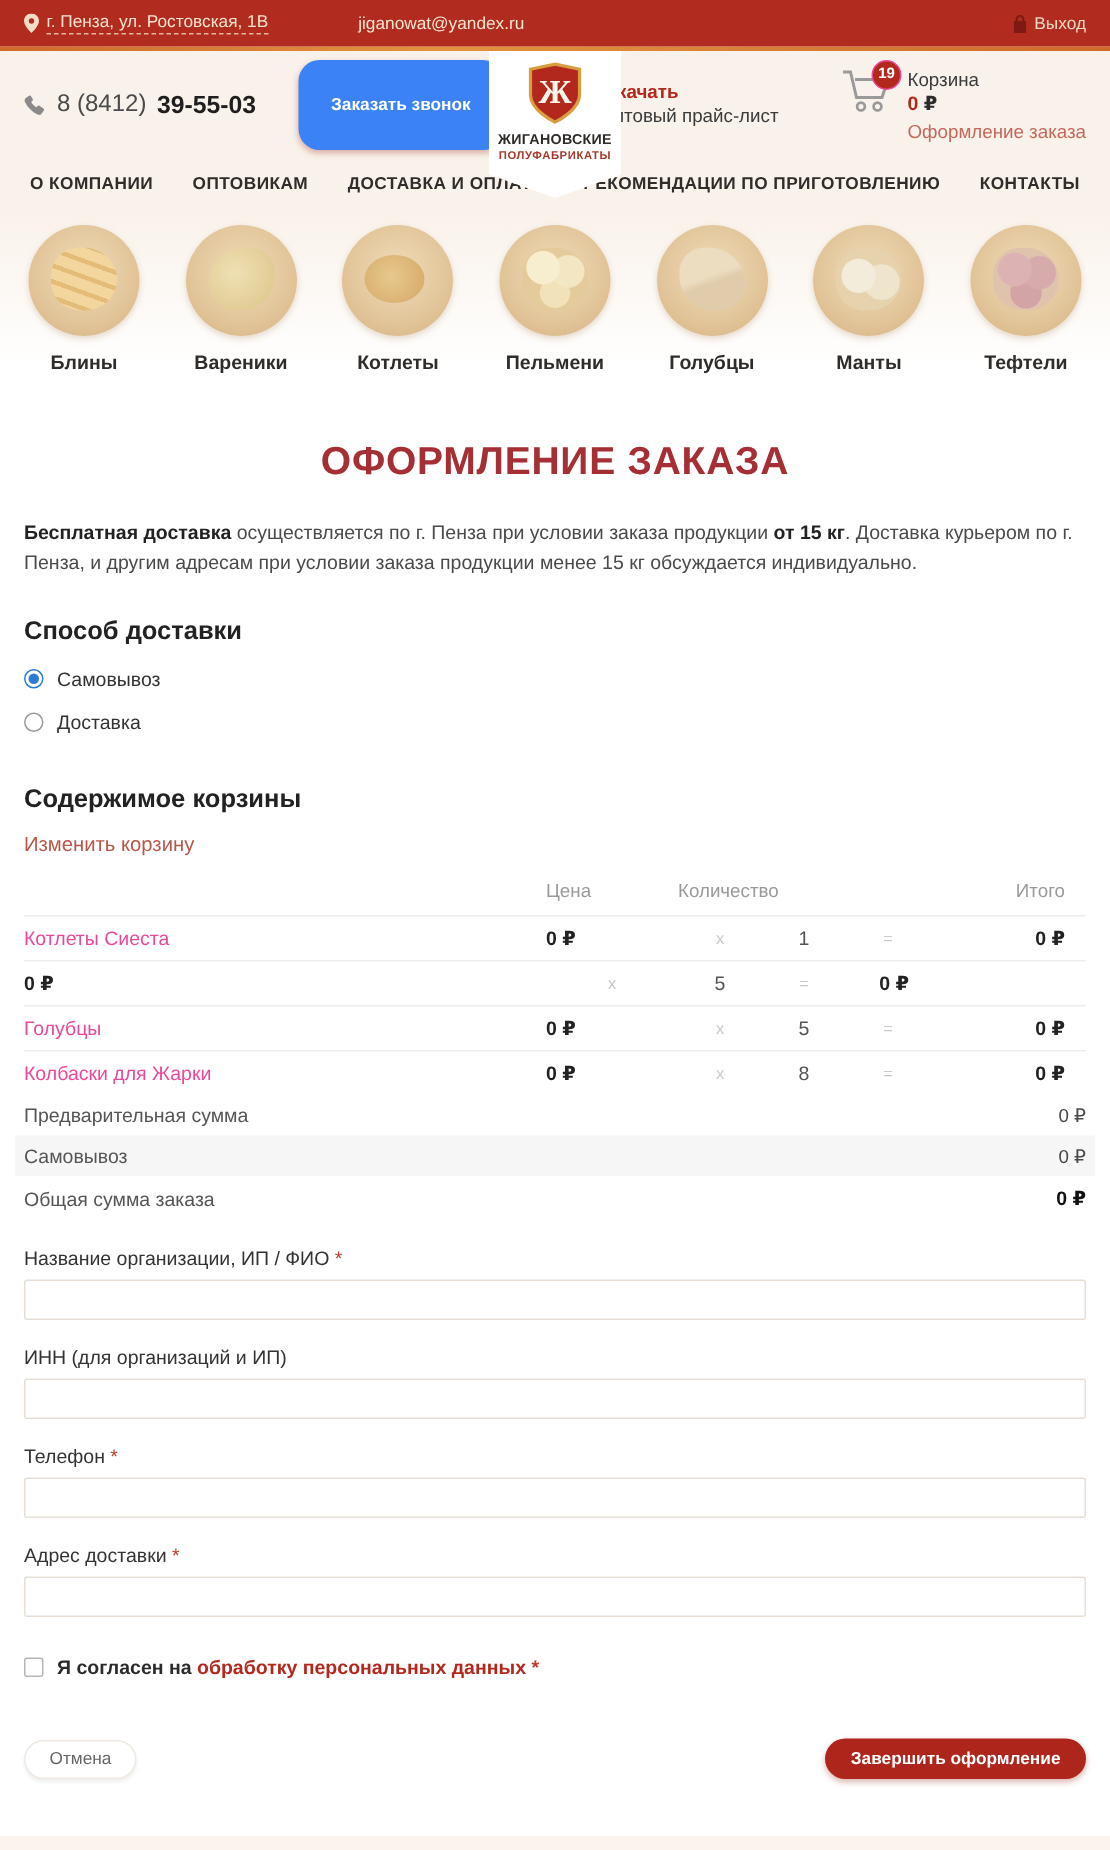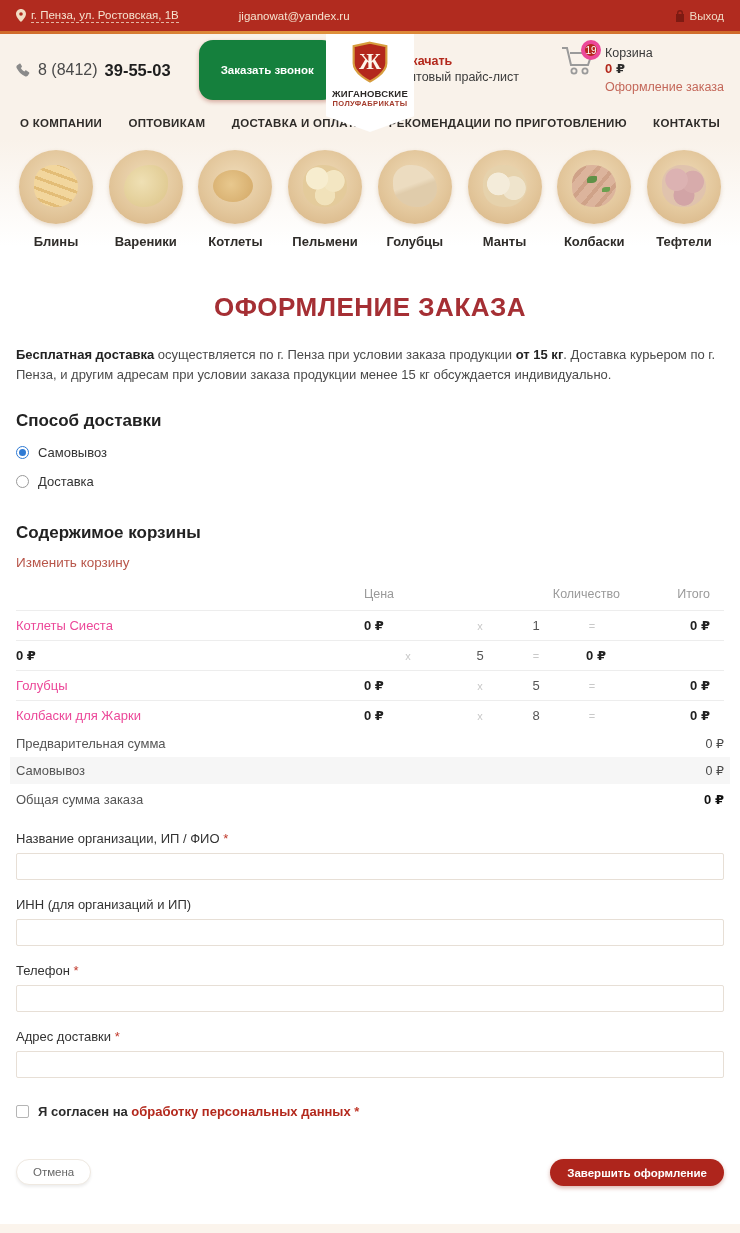--- a/index.html
+++ b/index.html
@@ -18,30 +18,30 @@
   .ribbon { position:absolute; left:50%; transform:translateX(-50%); top:0; width:88px; height:98px; background:#ffffff;
             clip-path:polygon(0 0,100% 0,100% 84%,50% 100%,0 84%); z-index:20; display:flex; flex-direction:column; align-items:center; padding-top:7px;
             filter:drop-shadow(0 2px 3px rgba(90,60,30,.25)); }
   .ribbon .brand1 { font-size:9.5px; font-weight:700; color:#2d2a28; letter-spacing:.2px; margin-top:4px; }
   .ribbon .brand2 { font-size:7.5px; font-weight:700; color:#a33a2b; letter-spacing:.4px; }
 
   
   .header { position:relative; height:72px; background:#f9f2ea; display:flex; align-items:center; padding:0 16px; }
   .phone { display:flex; align-items:center; gap:7px; font-size:16px; color:#4a4a4a; }
   .phone b { color:#1e1e1e; font-size:16.5px; }
-  .call-btn { margin-left:28px; background:#15803d; color:#fff; font-size:11.5px; font-weight:700; border:none; border-radius:14px;
+  .call-btn { margin-left:28px; background:#3b82f6; color:#fff; font-size:11.5px; font-weight:700; border:none; border-radius:14px;
               padding:24px 22px; cursor:pointer; box-shadow:0 2px 4px rgba(150,40,20,.35); }
   .header .mid { flex:1; }
   .download { display:flex; align-items:center; gap:9px; cursor:pointer; }
   .download .t1 { color:#b3281c; font-size:12.5px; font-weight:700; line-height:1.25; }
   .download .t2 { color:#3a3a3a; font-size:12.5px; line-height:1.25; }
   .cartbox { display:flex; gap:10px; margin-left:42px; }
   .cart-ico-wrap { position:relative; width:34px; height:32px; }
-  .cart-badge { position:absolute; top:-6px; right:-6px; min-width:20px; height:20px; background:#b3281c; border:4px solid #ec4899;
-                border-radius:50%; color:#fff; font-size:10px; font-weight:400; display:flex; align-items:center; justify-content:center; }
+  .cart-badge { position:absolute; top:-6px; right:-6px; min-width:20px; height:20px; background:#b3281c; border:1px solid #ec4899;
+                border-radius:50%; color:#fff; font-size:10px; font-weight:700; display:flex; align-items:center; justify-content:center; }
   .cart-info { font-size:12.5px; }
   .cart-info .lbl { color:#3a3a3a; }
   .cart-sum { font-size:13px; margin-top:1px; }
   .cart-sum .v { color:#b3281c; font-weight:700; }
   .cart-sum .c { color:#2b2b2b; font-weight:700; }
   .cart-checkout { color:#c4685a; font-size:12.5px; margin-top:4px; cursor:pointer; }
 
   
   .nav { height:34px; background:#f9f2ea; display:flex; align-items:center; justify-content:space-between; padding:0 20px; }
   .nav-item { font-size:11.5px; font-weight:700; color:#2f2c29; letter-spacing:.3px; cursor:pointer; white-space:nowrap; }
@@ -73,21 +73,21 @@
   .radio-row { display:flex; align-items:center; gap:9px; margin-top:14px; font-size:13px; color:#333; cursor:pointer; }
   .radio { width:13px; height:13px; border:1px solid #9a9a9a; border-radius:50%; position:relative; background:#fff; flex:none; }
   .radio.checked { border-color:#2e7ad4; }
   .radio.checked::after { content:""; position:absolute; left:2px; top:2px; width:7px; height:7px; border-radius:50%; background:#2e7ad4; }
 
   .cart-h { margin-top:34px; }
   .edit-link { display:inline-block; color:#b8564a; font-size:13.5px; margin:12px 0 8px; cursor:pointer; }
 
   .thead, .trow { display:grid; grid-template-columns:1fr 88px 56px 56px 56px 104px; align-items:center; }
   .thead { height:32px; color:#9a9a9a; font-size:12.5px; }
-  .thead .qty-h { grid-column:3 / 6; text-align:right; }
+  .thead .qty-h { grid-column:3 / 6; text-align:left; }
   .thead .total-h { text-align:right; padding-right:14px; }
   .trow { height:30px; border-top:1px solid #ededed; font-size:13px; }
   .trow:last-of-type { border-bottom:1px solid #ededed; }
   .trow .name { color:#ec4899; }
   .trow .price { font-weight:700; color:#222; }
   .trow .op { color:#c9c9c9; text-align:center; font-size:11px; }
   .trow .qty { color:#555; text-align:center; }
   .trow .total { font-weight:700; color:#222; text-align:right; padding-right:14px; }
 
   .sumrow { display:flex; justify-content:space-between; align-items:center; height:27px; font-size:13px; color:#555; }
@@ -98,21 +98,21 @@
 
   .field { margin-top:17px; }
   .field-label { font-size:13px; color:#333; margin-bottom:7px; }
   .req { color:#c0392b; }
   .field-input { width:100%; height:27px; border:1px solid #e7dfd6; border-radius:2px; background:#fff; padding:0 8px; font-size:13px; color:#333; outline:none; }
 
   .consent { display:flex; align-items:center; gap:9px; margin-top:26px; font-size:13px; font-weight:700; color:#2b2b2b; }
   .checkbox { width:13px; height:13px; border:1px solid #b5b5b5; border-radius:2px; background:#fff; flex:none; cursor:pointer; }
   .consent a { color:#b3281c; text-decoration:none; cursor:pointer; }
 
-  .btn-row { display:flex; justify-content:space-between; align-items:flex-start; margin:40px 0 0;gap:40px; }
+  .btn-row { display:flex; justify-content:space-between; align-items:center; margin:40px 0 0;gap:40px; }
   .cancel-btn { background:#fff; border:1px solid #efe9e1; border-radius:13px; height:26px; padding:0 16px; font-size:11.5px; color:#666;
                 cursor:pointer; box-shadow:0 2px 3px rgba(0,0,0,.07); }
   .submit-btn { background:#ae251c; border:none; border-radius:14px; height:27px; padding:0 17px; font-size:11.5px; font-weight:700; color:#fff;
                 cursor:pointer; box-shadow:0 2px 4px rgba(150,40,20,.35); }
 
   
   .footer { margin-top:38px; background:#fbf4ec; padding:10px 12px 18px; }
 </style>
 </head>
 <body>
@@ -213,24 +213,20 @@
       <div class="cat-label">Пельмени</div>
     </div>
   <div class="cat cat-4">
       <div class="cat-img"></div>
       <div class="cat-label">Голубцы</div>
     </div>
   <div class="cat cat-5">
       <div class="cat-img"></div>
       <div class="cat-label">Манты</div>
     </div>
-  <div class="cat cat-6">
-      <div class="cat-img"></div>
-      <div class="cat-label">Колбаски</div>
-    </div>
   <div class="cat cat-7">
       <div class="cat-img"></div>
       <div class="cat-label">Тефтели</div>
     </div>
 </div>
 
 <div class="main">
 
   <h1 class="page-title">ОФОРМЛЕНИЕ ЗАКАЗА</h1>
 

